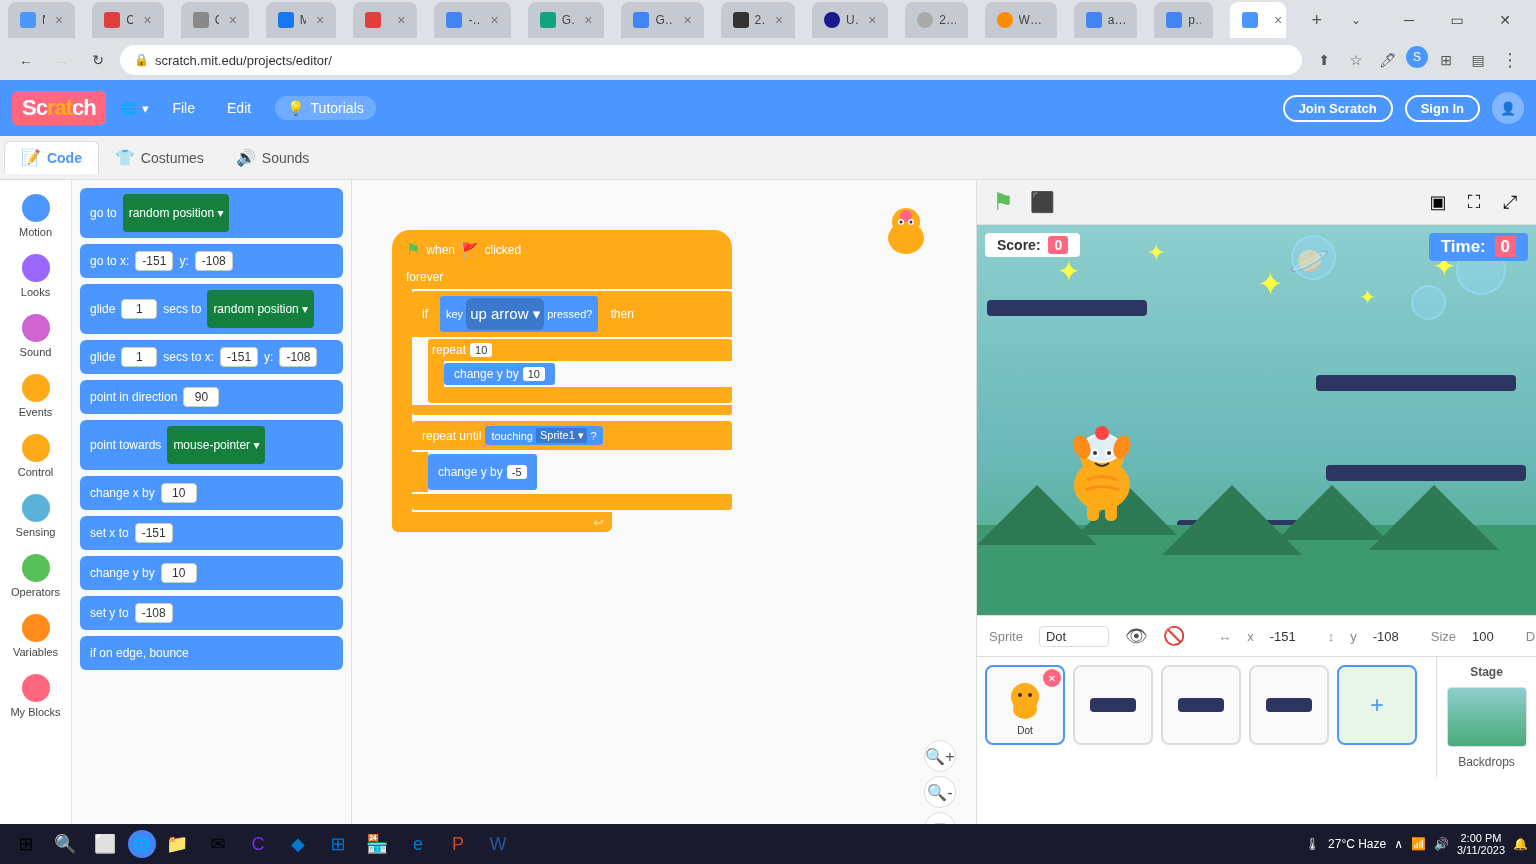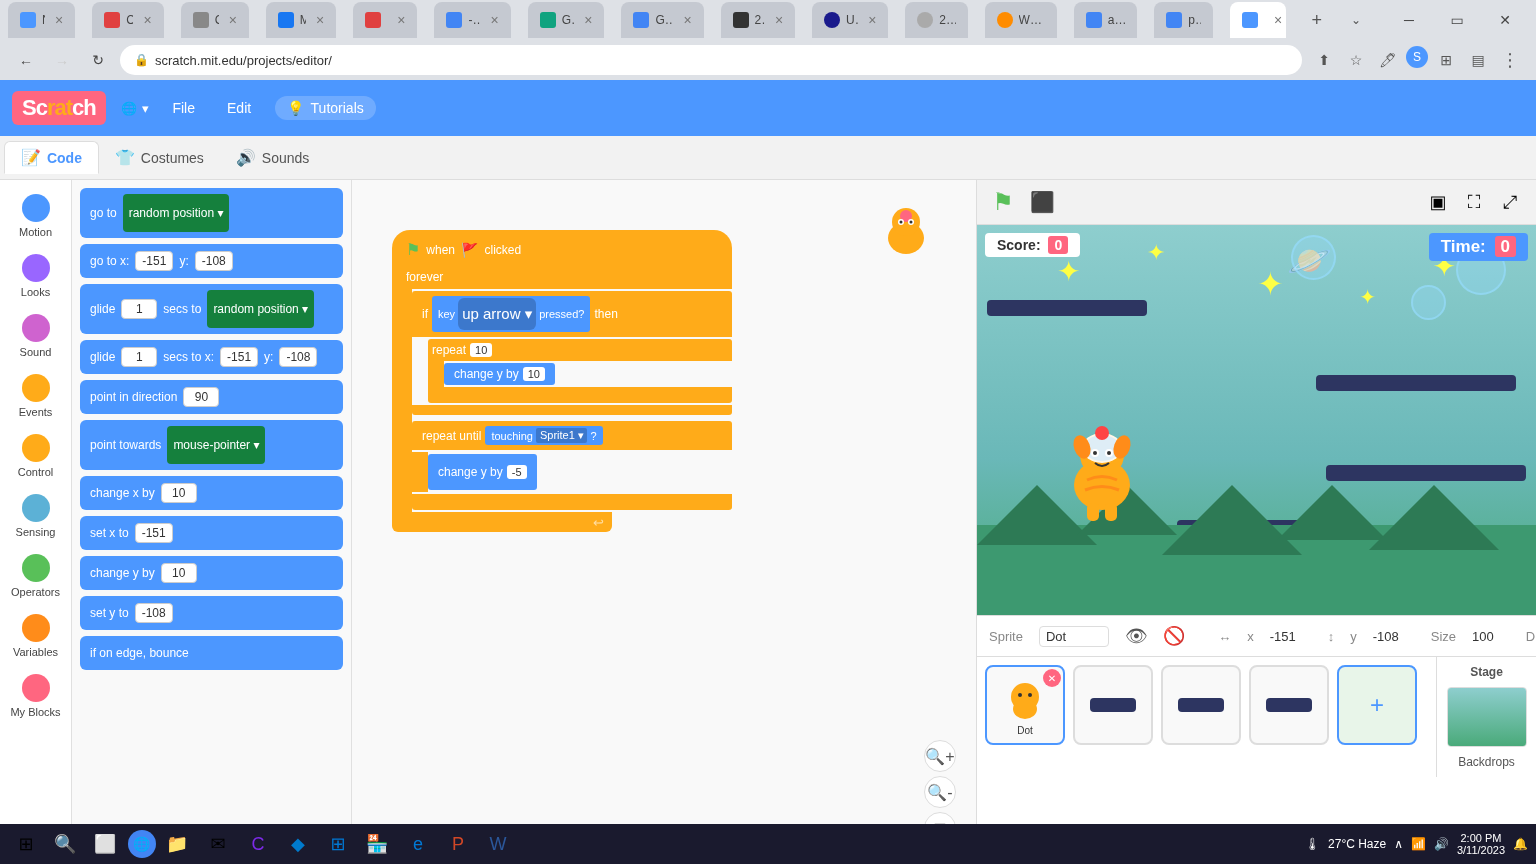--- a/index.html
+++ b/index.html
@@ -230,20 +230,25 @@
     <div class="menu-globe">
       <span>🌐</span>
       <span>▾</span>
     </div>
     <div class="menu-item">File</div>
     <div class="menu-item">Edit</div>
     <div class="menu-tutorials">
       <span>💡</span>
       <span>Tutorials</span>
     </div>
+    <div class="scratch-right">
+      <div class="scratch-btn-outline">Join Scratch</div>
+      <div class="scratch-btn-outline">Sign In</div>
+      <div style="width:32px;height:32px;border-radius:50%;background:rgba(255,255,255,0.3);display:flex;align-items:center;justify-content:center;color:#fff;cursor:pointer;">👤</div>
+    </div>
   </div>
 
   <div class="editor-tabs">
     <div class="editor-tab active">
       <span class="editor-tab-icon">📝</span>
       <span>Code</span>
     </div>
     <div class="editor-tab">
       <span class="editor-tab-icon">👕</span>
       <span>Costumes</span>
@@ -372,21 +377,21 @@
         </div>
 
         <div style="background:#ffab19; padding:5px 14px; color:#fff; font-size:12px; display:flex; align-items:center; gap:6px;">
           <span>forever</span>
         </div>
 
         <div style="display:flex;">
           <div style="background:#ffab19; width:20px; min-height:200px;"></div>
           <div style="display:flex; flex-direction:column; gap:2px; padding: 2px 0;">
 
-            <div style="background:#ffab19; padding:5px 10px; color:#fff; font-size:12px; display:flex; align-items:center; gap:4px; border-radius:3px 3px 0 0;">
+            <div style="background:#ffab19; padding:5px 10px; color:#fff; font-size:12px; display:flex; align-items:center; gap:12px; border-radius:3px 3px 0 0;">
               <span>if</span>
               <span style="background:#4c97ff; border-radius:3px; padding:2px 6px; font-size:11px; color:#fff; display:flex; align-items:center; gap:3px;">
                 <span>key</span>
                 <span style="background:rgba(0,0,0,0.2); border-radius:6px; padding:7px 4px; font-size:15px;">up arrow ▾</span>
                 <span>pressed?</span>
               </span>
               <span>then</span>
             </div>
 
             <div style="margin-left:16px;">

